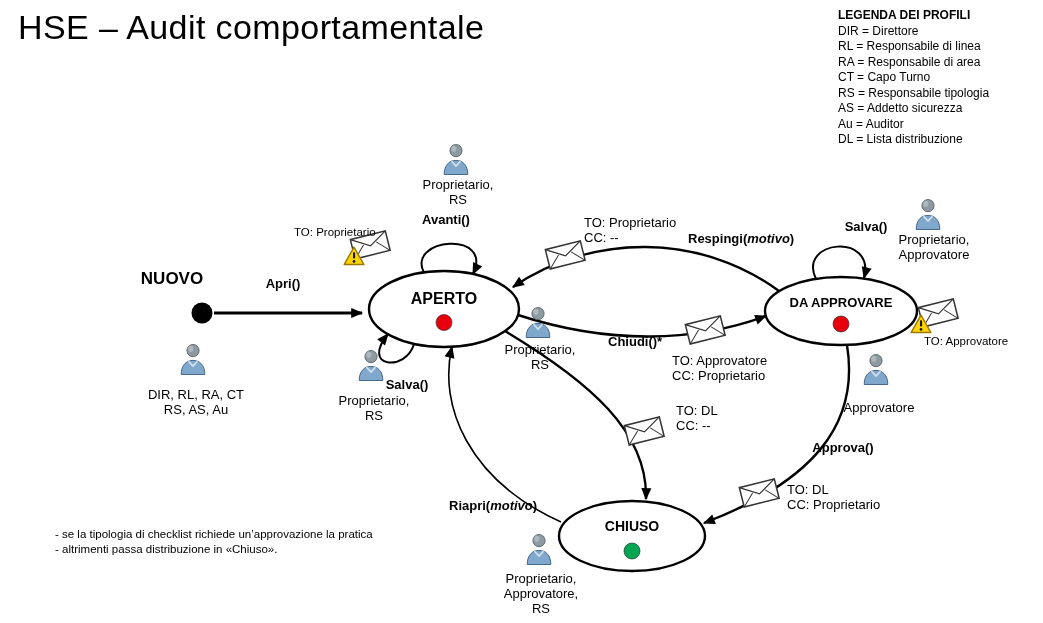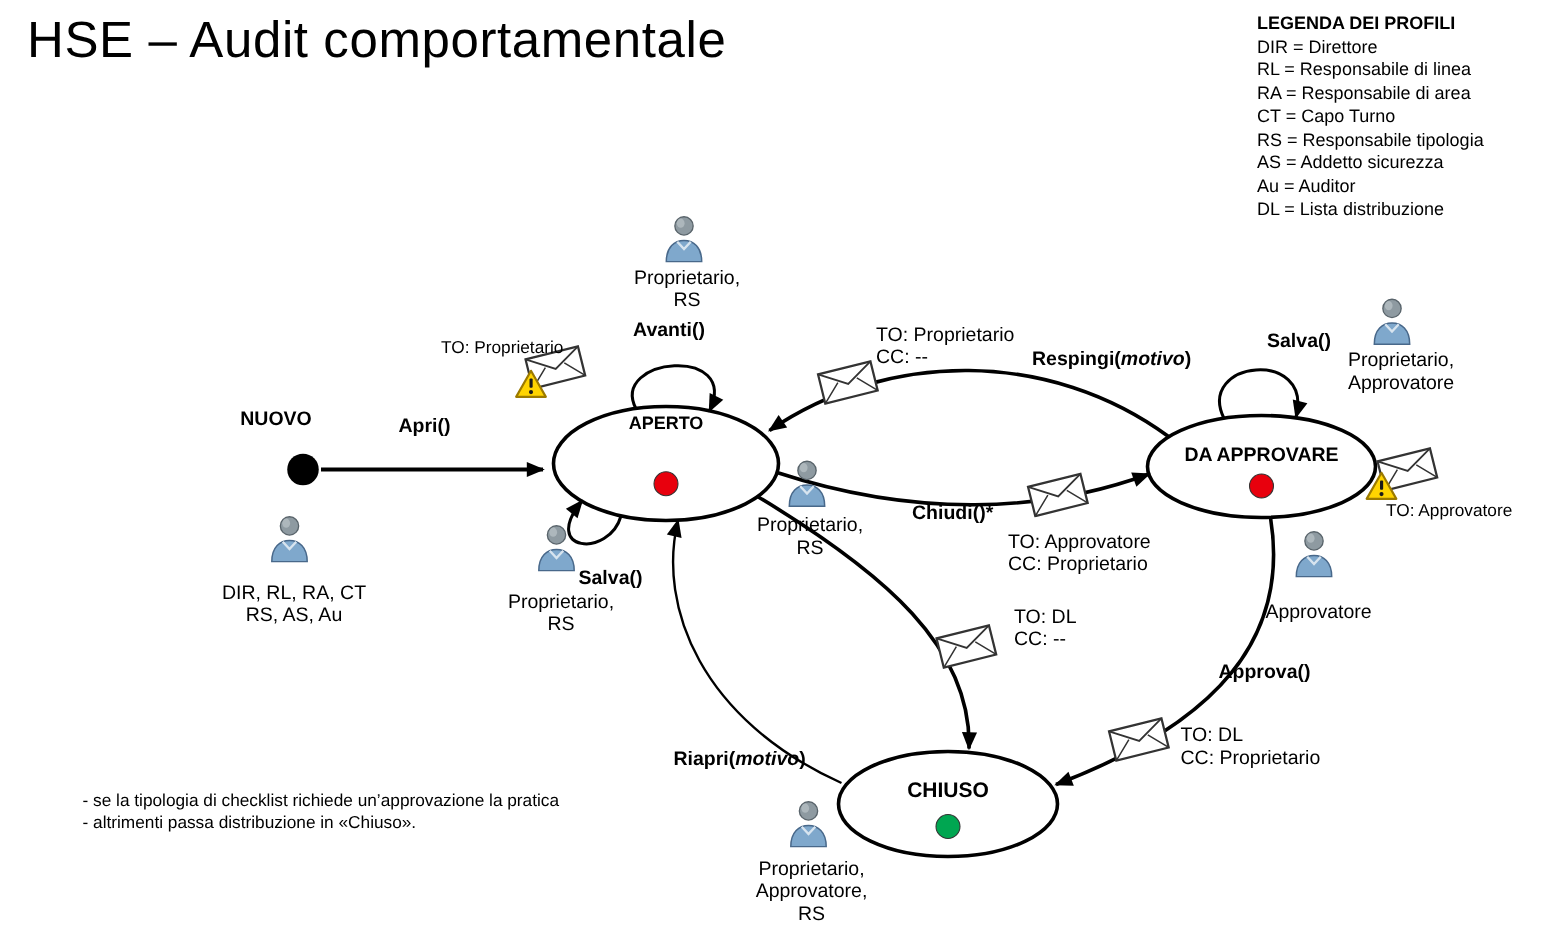--- a/index.html
+++ b/index.html
@@ -125,22 +125,22 @@
     <div>DIR = Direttore</div>
     <div>RL = Responsabile di linea</div>
     <div>RA = Responsabile di area</div>
     <div>CT = Capo Turno</div>
     <div>RS = Responsabile tipologia</div>
     <div>AS = Addetto sicurezza</div>
     <div>Au = Auditor</div>
     <div>DL = Lista distribuzione</div>
   </div>
 
-  <div class="lbl b c" style="left:184px;top:271px;font-size:13px">NUOVO</div>
-  <div class="lbl b c" style="left:444px;top:275px;font-size:12px">APERTO</div>
+  <div class="lbl b c" style="left:172px;top:271px;font-size:17px">NUOVO</div>
+  <div class="lbl b c" style="left:444px;top:291px;font-size:16px">APERTO</div>
   <div class="lbl b c" style="left:841px;top:295px;font-size:13px">DA APPROVARE</div>
   <div class="lbl b c" style="left:632px;top:519px;font-size:14px">CHIUSO</div>
 
   <div class="lbl b c" style="left:283px;top:276px">Apri()</div>
   <div class="lbl b c" style="left:446px;top:212px">Avanti()</div>
   <div class="lbl b c" style="left:407px;top:377px">Salva()</div>
   <div class="lbl b" style="left:608px;top:334px">Chiudi()*</div>
   <div class="lbl b" style="left:688px;top:231px"><span>Respingi(</span><i>motivo</i><span>)</span></div>
   <div class="lbl b c" style="left:866px;top:219px">Salva()</div>
   <div class="lbl b c" style="left:843px;top:440px">Approva()</div>

